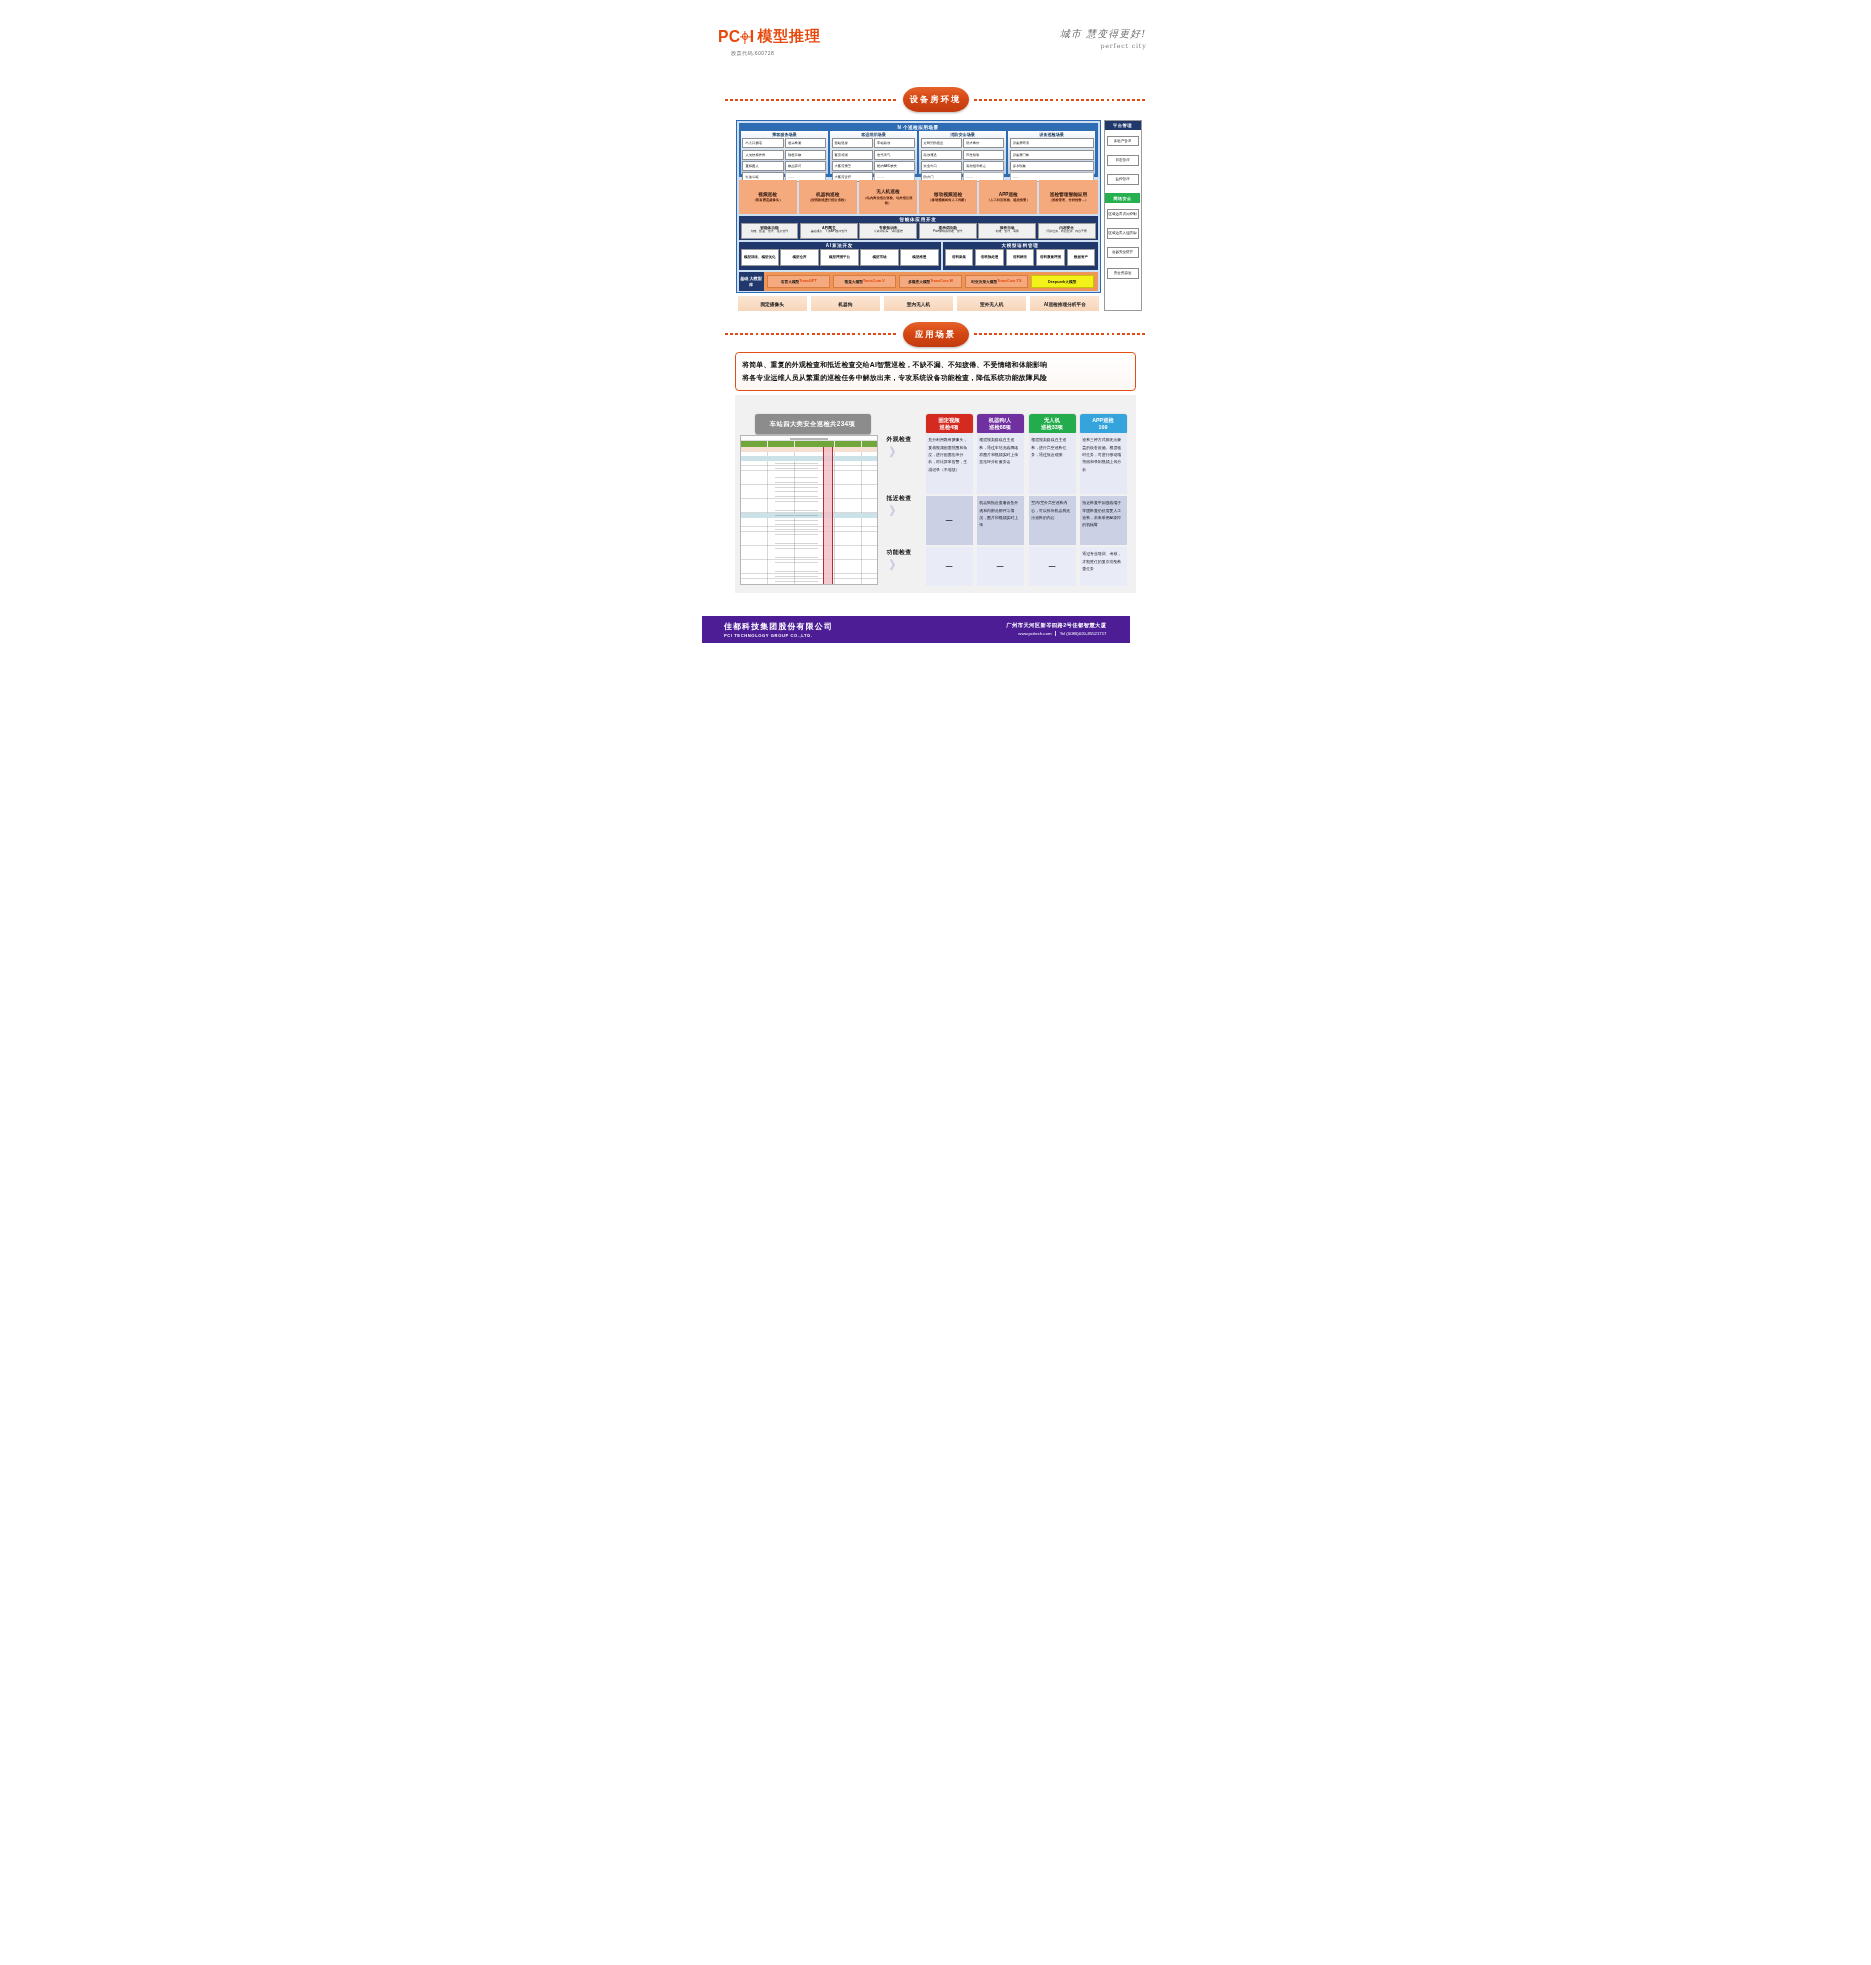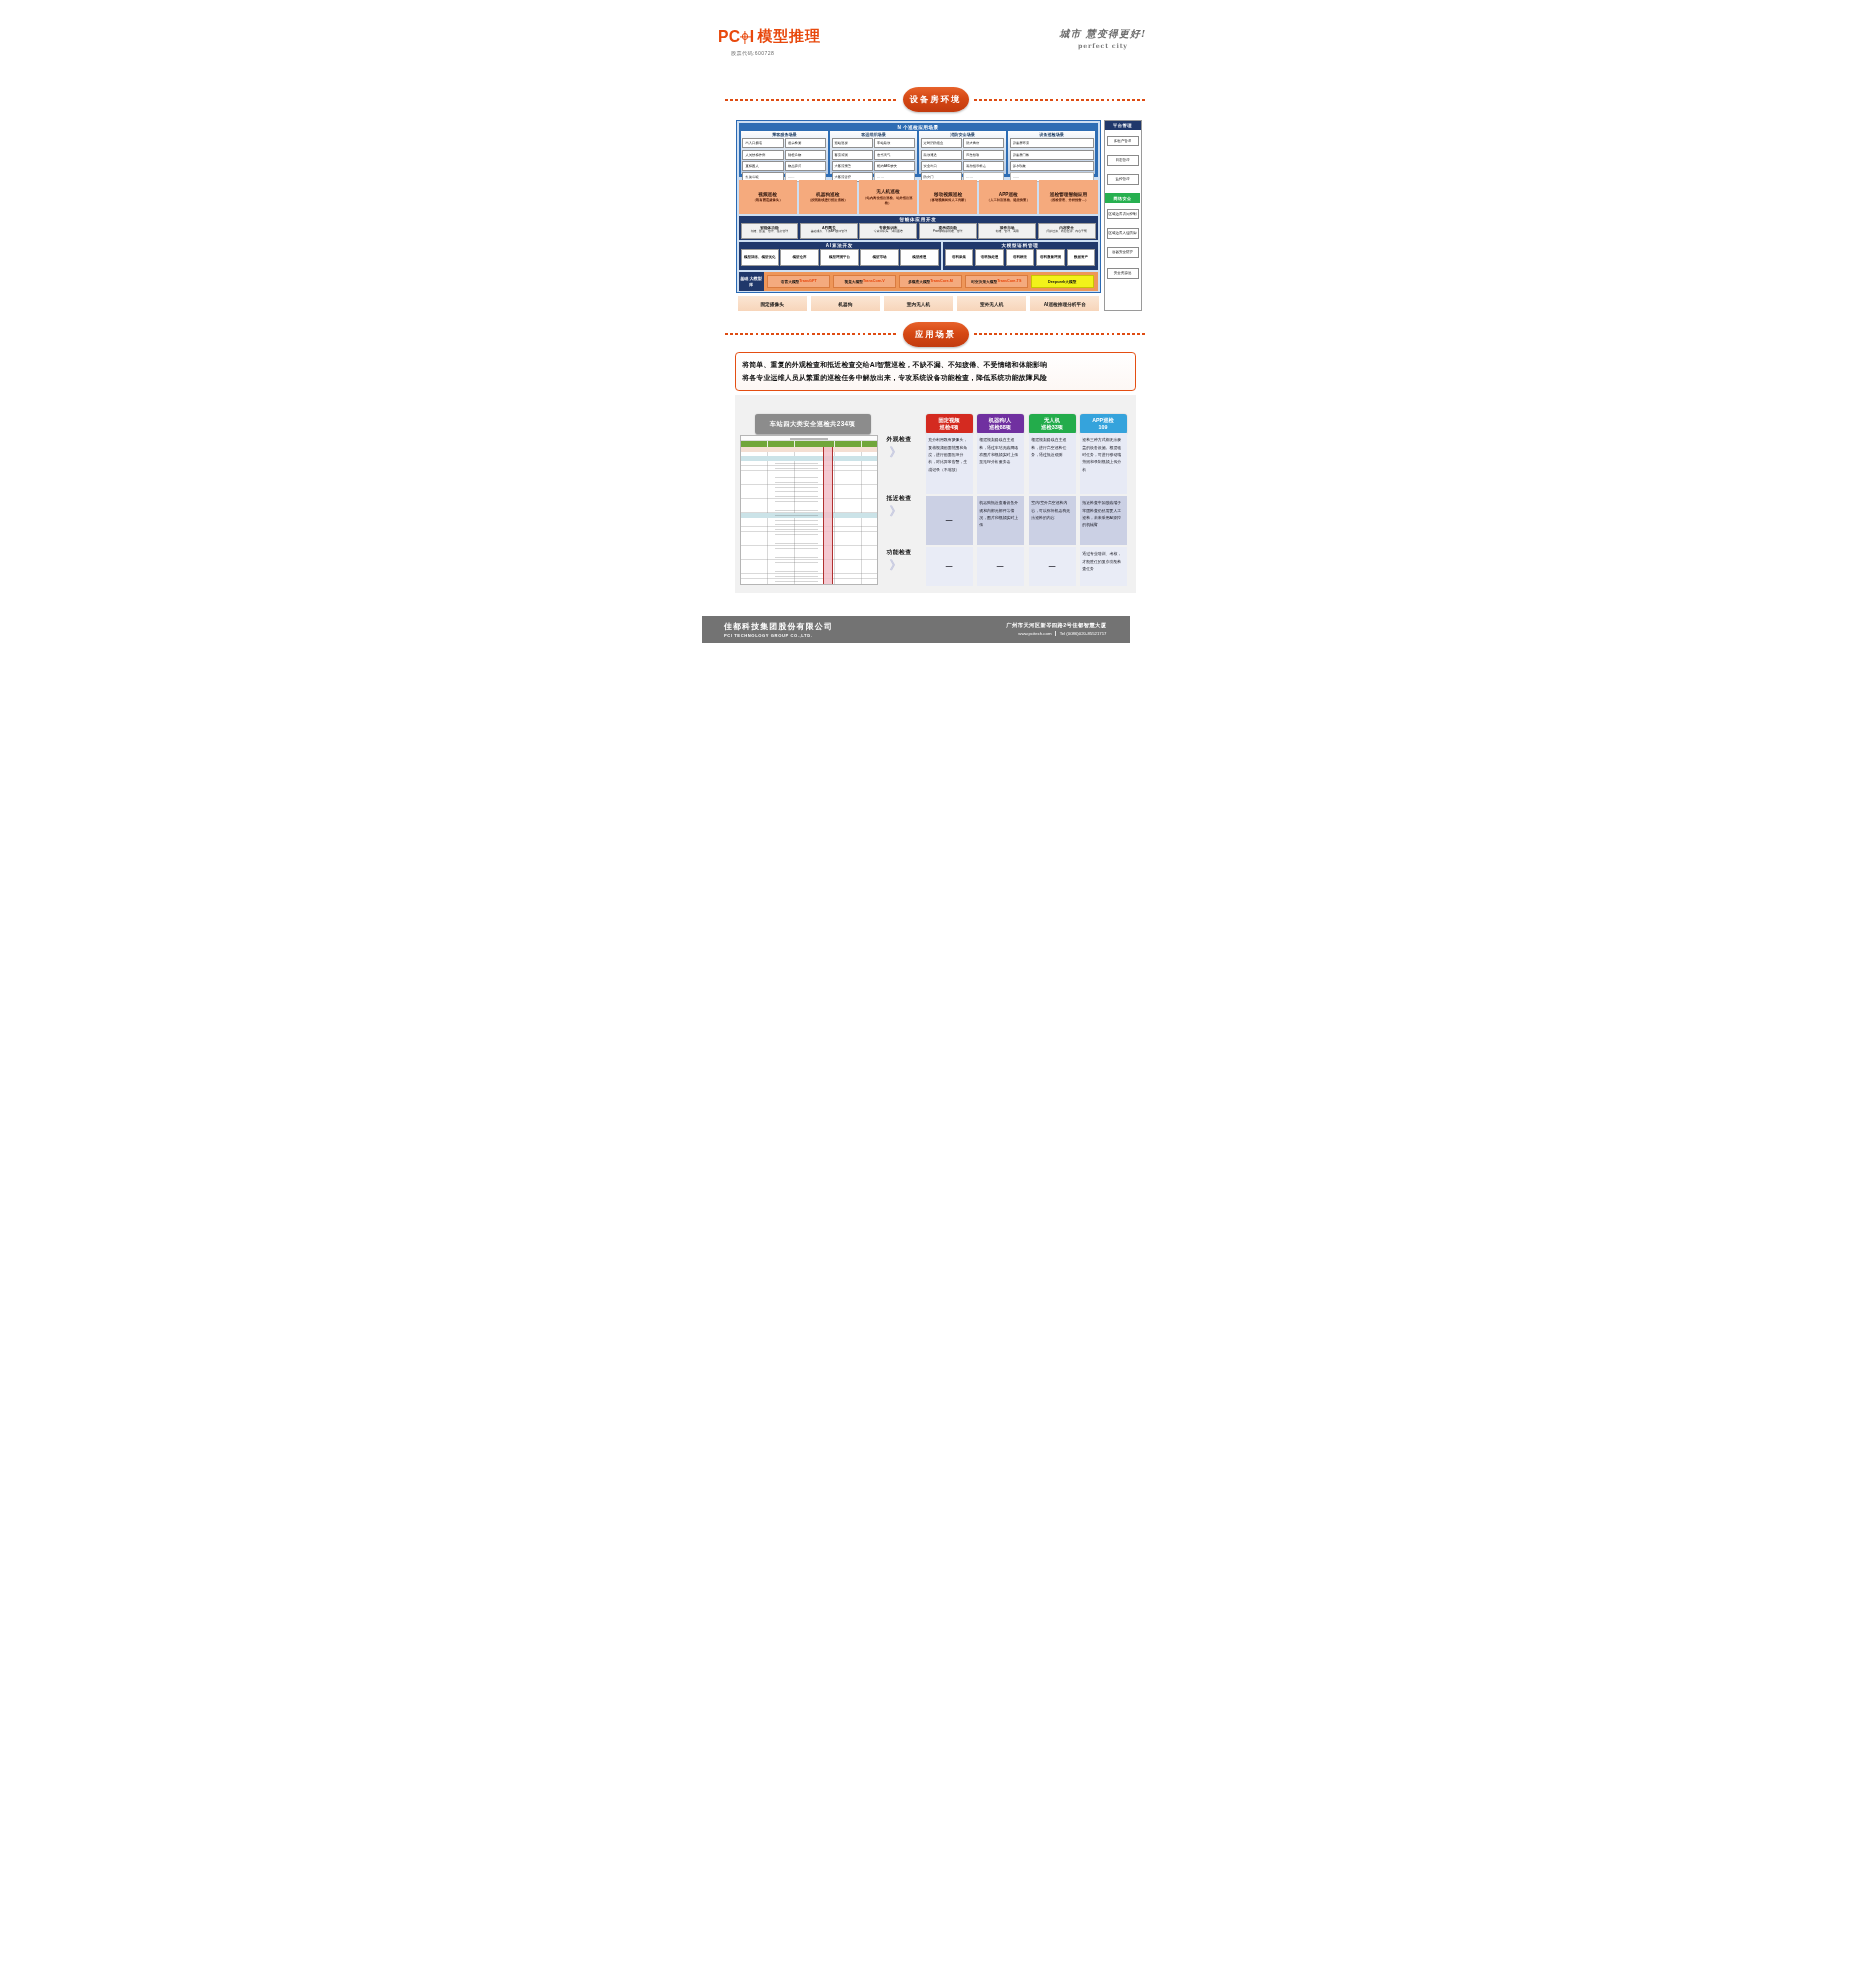--- a/index.html
+++ b/index.html
@@ -8,21 +8,21 @@
   .page { position:relative; width:468px; height:635px; background:#fff; overflow:hidden; margin:8px auto; }
 
   
   .logo-row { position:absolute; left:16.5px; top:19px; display:flex; align-items:center; gap:3.1px; color:#E8490D; }
   .logo-mark { font-size:15.7px; font-weight:900; letter-spacing:0.4px; display:flex; align-items:center; }
   .crosshair { display:inline-block; width:6.7px; height:6.7px; border:1.6px solid #E8490D; border-radius:50%; position:relative; margin:0 1.2px; }
   .crosshair::before { content:""; position:absolute; left:50%; top:-3.5px; width:1.2px; height:13.8px; background:#E8490D; transform:translateX(-50%); }
   .crosshair::after { content:""; position:absolute; top:50%; left:-3.1px; height:1.2px; width:13px; background:#E8490D; transform:translateY(-50%); }
   .logo-cn { font-size:15px; font-weight:900; letter-spacing:0.8px; }
   .stock-code { position:absolute; left:29.5px; top:42px; font-size:5.1px; color:#6e6e6e; letter-spacing:0.4px; }
-  .slogan { position:absolute; right:23px; top:20.4px; text-align:center; color:#6c6c6c;font-weight:bold; }
+  .slogan { position:absolute; right:23px; top:20.4px; text-align:right; color:#6c6c6c; }
   .slogan-cn { font-family:"DejaVu Serif","Liberation Serif",serif; font-style:italic; font-size:9.8px; letter-spacing:1.2px; }
   .slogan-en { font-family:"DejaVu Serif","Liberation Serif",serif; font-size:6.3px; letter-spacing:0.8px; color:#7d7d7d; margin-top:0.8px; }
 
   
   .badge { position:absolute; left:50%; transform:translateX(-50%); width:66px; height:25px;
     background:linear-gradient(180deg,#E7622B 0%,#D54814 45%,#C23A0E 100%);
     border-radius:15.7px/50%; display:flex; align-items:center; justify-content:center;
     color:#fff; font-size:8.3px; font-weight:900; letter-spacing:2px; box-shadow:0 1.2px 2px rgba(0,0,0,.25); z-index:3; }
   .badge1 { top:79px; } .badge2 { top:314px; }
   .dash-line { position:absolute; height:2px; background:repeating-linear-gradient(90deg,#DE4B12 0 2.8px,transparent 2.8px 5.1px); }
@@ -113,21 +113,21 @@
   .chevron { position:absolute; left:155px; font-size:11.8px; font-weight:700; color:#C6C9E0; letter-spacing:-2.4px; }
 
   .mcell { position:absolute; width:47px; font-size:3.9px; color:#15151f; line-height:1.9; padding:3.1px 2.8px; background:#E7EAF5; }
   .mrow2 .mcell, .mcell.r2 { background:#CBD0E4; }
   .mcell.r3 { background:#E9ECF6; }
   .mcell.dash { display:flex; align-items:center; justify-content:center; font-size:6.7px; font-weight:900; padding:0; }
   .c1{left:191px;} .c2{left:242px;} .c3{left:294px;} .c4{left:345px;}
   .r1{top:38px;height:61px;} .r2{top:101px;height:49px;} .r3{top:152px;height:39px;}
 
   
-  .footer { position:absolute; left:0; top:608px; width:428px; height:27.5px; background:#737373; color:#fff;padding-left:9px; }
+  .footer { position:absolute; left:0; top:608px; width:428px; height:27.5px; background:#4c1d95; color:#fff;padding-left:9px; }
   .f-company { position:absolute; left:22.4px; top:5.1px; }
   .f-company-cn { font-size:7.9px; font-weight:900; letter-spacing:1.2px; }
   .f-company-en { font-size:4.1px; font-weight:700; letter-spacing:0.6px; margin-top:1.2px; }
   .f-right { position:absolute; right:23px; top:5.5px; text-align:right; }
   .f-address { font-size:5.3px; font-weight:700; letter-spacing:0.4px; }
   .f-line2 { font-size:4.3px; margin-top:2.4px; display:flex; justify-content:flex-end; align-items:center; gap:3.9px; }
   .f-divider { display:inline-block; width:0.4px; height:4.3px; background:rgba(255,255,255,.8); }
 </style>
 </head>
 <body>

